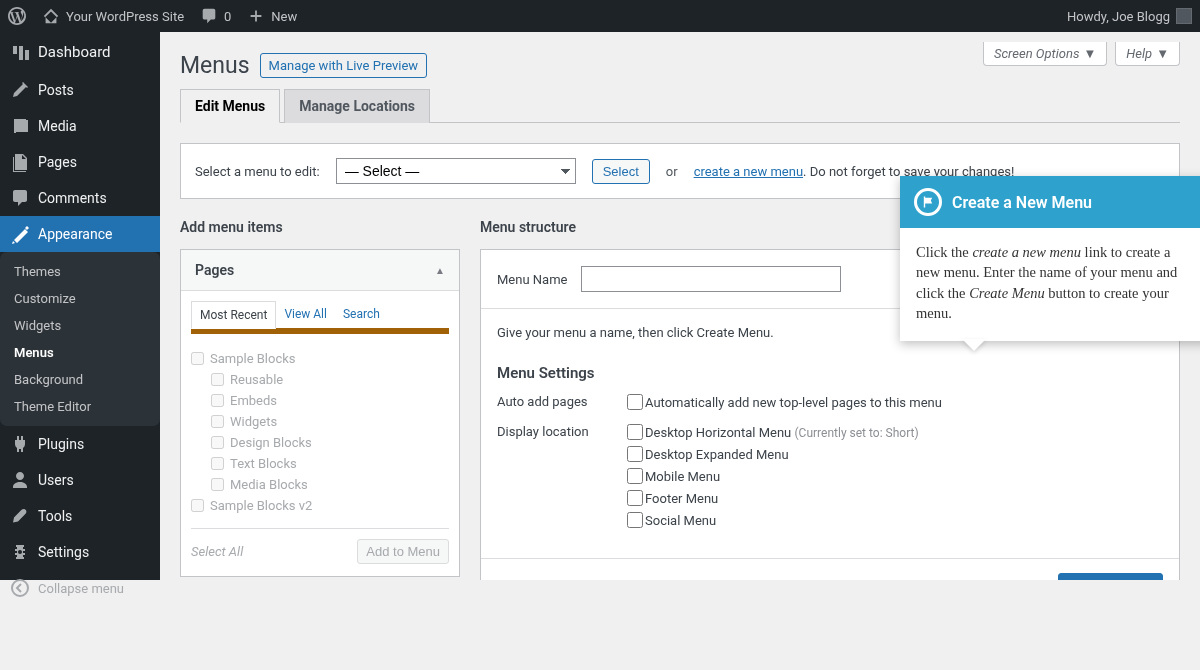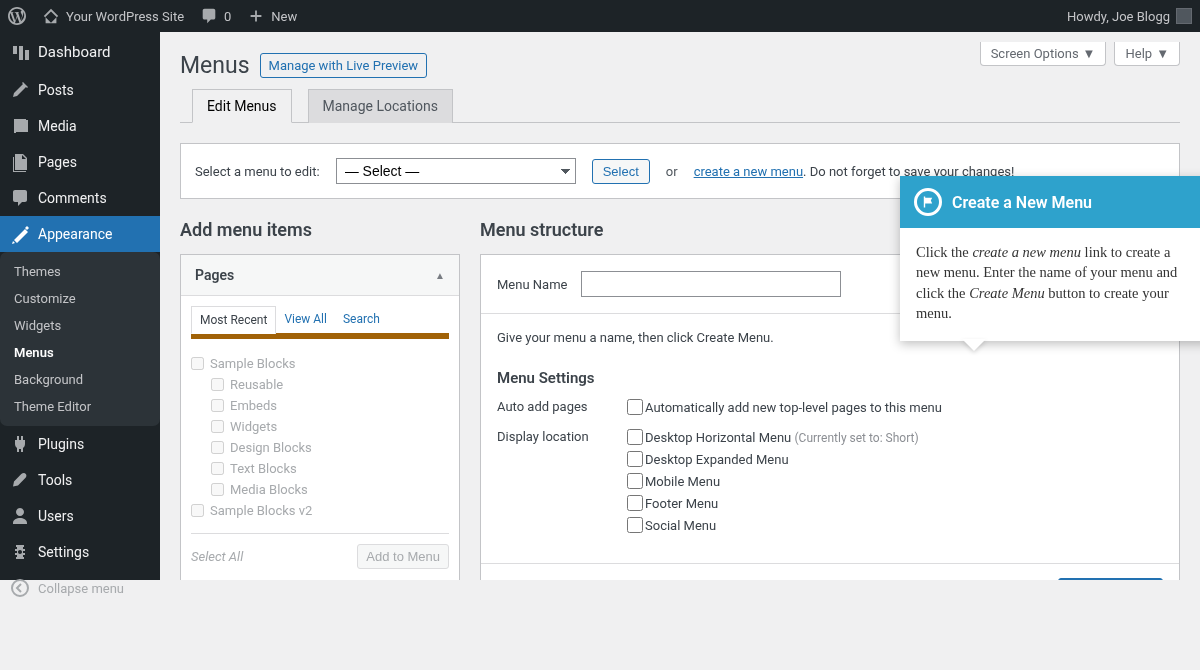--- a/index.html
+++ b/index.html
@@ -21,38 +21,38 @@
 .menu-item.dash { font-size: 15px; font-weight: 400; padding: 10px 10px; }
 .menu-item.current { background: #2271b1; color: #fff; position: relative; }
 .menu-item.current svg { fill: #fff; }
 .menu-item.current::after { content: ""; position: absolute; right: -8px; top: 50%; transform: translateY(-50%); border: 8px solid transparent; border-right-color: #f0f0f1; }
 .submenu { background: #2c3338; padding: 6px 0; border-radius: 7px; }
 .submenu .sub-item { padding: 6px 12px 6px 14px; font-size: 13px; color: #c3c4c7; cursor: pointer; }
 .submenu .sub-item.active { color: #fff; font-weight: 600; }
 
 
 #wpbody { flex: 1; padding: 0 20px 20px 20px; overflow: hidden; position: relative; }
-.topbtns { position: absolute; right: 20px; top: 10px; display: flex; gap: 8px; }
+.topbtns { position: absolute; right: 20px; top: 10px; display: flex; gap: 8px; font-style: italic; }
 .screen-toggle { background: #fff; border: 1px solid #c3c4c7; border-top: none; border-radius: 0 0 4px 4px; padding: 4px 10px; font-size: 13px; color: #646970; cursor: pointer; display:flex; align-items:center; gap:4px; }
 h1.page-title { font-size: 23px; font-weight: 400; padding: 20px 0 10px; display: flex; align-items: center; gap: 10px; }
 .page-title-action { border: 1px solid #2271b1; color: #2271b1; padding: 4px 8px; font-size: 13px; border-radius: 3px; cursor: pointer; }
 .nav-tab-wrapper { border-bottom: 1px solid #c3c4c7; display: flex; }
-.nav-tab { background: #dcdcde; border: 1px solid #c3c4c7; border-bottom: none; padding: 8px 14px; margin: 0 4px -1px 12px; font-size: 14px; font-weight: 400; color: #50575e; cursor: pointer; }
+.nav-tab { background: #dcdcde; border: 1px solid #c3c4c7; border-bottom: none; padding: 8px 14px; margin: 0 4px -1px 0; font-size: 14px; font-weight: 700; color: #50575e; cursor: pointer; }
 .nav-tab.active { background: #f0f0f1; color: #000; border-bottom: 1px solid #f0f0f1; }
 
 .manage-menus { background: #fff; border: 1px solid #c3c4c7; padding: 14px; margin: 20px 0; display: flex; align-items: center; gap: 16px; font-size: 13px; }
 .select-menu { border: 1px solid #8c8f94; padding: 4px 24px 4px 8px; min-width: 240px; font-size: 14px; background: #fff; appearance: none; -webkit-appearance:none; background-image: linear-gradient(45deg, transparent 50%, #50575e 50%), linear-gradient(135deg, #50575e 50%, transparent 50%); background-position: right 10px center, right 5px center; background-size: 5px 5px, 5px 5px; background-repeat:no-repeat; }
 .button-secondary { border: 1px solid #2271b1; color: #2271b1; background: #f6f7f7; padding: 4px 10px; border-radius: 3px; font-size: 13px; cursor: pointer; }
 .or { color: #50575e; }
 .create-link { text-decoration: underline; }
 
 .columns { display: flex; gap: 20px; }
 .col-left { width: 280px; }
 .col-right { flex: 1; }
-.col-h2 { font-size: 18px; font-weight: 600; margin-bottom: 14px; }
+.col-h2 { font-size: 14px; font-weight: 600; margin-bottom: 14px; }
 
 .accordion { border: 1px solid #c3c4c7; background: #f6f7f7; margin-bottom: 10px; }
 .acc-head { padding: 12px 14px; font-size: 14px; font-weight: 600; display: flex; justify-content: space-between; align-items: center; cursor: pointer; color: #3c434a; }
 .acc-head .arrow { color: #787c82; font-size: 10px; }
 .acc-body { background: #fff; border-top: 1px solid #dcdcde; padding: 10px; }
 .inner-tabs { border-bottom: 6px solid #a16207; display: flex; gap: 0; margin-bottom: 10px; }
 .inner-tab { padding: 6px 8px; font-size: 12px; color: #2271b1; cursor: pointer; }
 .inner-tab.active { border: 1px solid #dcdcde; border-bottom: 1px solid #fff; margin-bottom: -1px; color: #3c434a; }
 .page-list { padding: 4px 0; }
 .page-list label { display: flex; align-items: center; gap: 6px; padding: 3px 0; font-size: 13px; color: #a7aaad; }
@@ -171,29 +171,29 @@
       <div class="sub-item">Theme Editor</div>
     </div>
     <div class="menu-item">
         <svg viewBox="0 0 20 20">
           <path d="M7 2v4H5v4c0 2 1 3 2 4v4h2v-3c.3.1.7.1 1 .1s.7 0 1-.1v3h2v-4c1-1 2-2 2-4V6h-2V2h-2v4H9V2H7z"></path>
         </svg>
         <span>Plugins</span>
       </div>
     <div class="menu-item">
         <svg viewBox="0 0 20 20">
+          <path d="M10 10c2.2 0 4-1.8 4-4s-1.8-4-4-4-4 1.8-4 4 1.8 4 4 4zm0 2c-3.3 0-7 1.7-7 5v1h14v-1c0-3.3-3.7-5-7-5z"></path>
+        </svg>
+        <span>Users</span>
+      </div>
+    <div class="menu-item">
+        <svg viewBox="0 0 20 20">
           <path d="M14 3c-1 0-2 .4-2.7 1.1L4 11.4l-1 5 5-1 7.3-7.3c.7-.7 1.1-1.7 1.1-2.7 0-1-1.4-2.4-2.4-2.4z"></path>
         </svg>
         <span>Tools</span>
-      </div>
-    <div class="menu-item">
-        <svg viewBox="0 0 20 20">
-          <path d="M10 10c2.2 0 4-1.8 4-4s-1.8-4-4-4-4 1.8-4 4 1.8 4 4 4zm0 2c-3.3 0-7 1.7-7 5v1h14v-1c0-3.3-3.7-5-7-5z"></path>
-        </svg>
-        <span>Users</span>
       </div>
     <div class="menu-item">
         <svg viewBox="0 0 20 20">
           <path d="M6 3h8v2h-1v2h2v2h-2v2h2v2h-2v2h1v2H6v-2h1v-2H5v-2h2V9H5V7h2V5H6V3zm4 5c-1.1 0-2 .9-2 2s.9 2 2 2 2-.9 2-2-.9-2-2-2z"></path>
         </svg>
         <span>Settings</span>
       </div>
     <div class="menu-item" style="color:#a7aaad;font-size:13px">
         <svg viewBox="0 0 20 20">
           <circle cx="10" cy="10" r="8" fill="none" stroke="#a7aaad" stroke-width="2"></circle>

